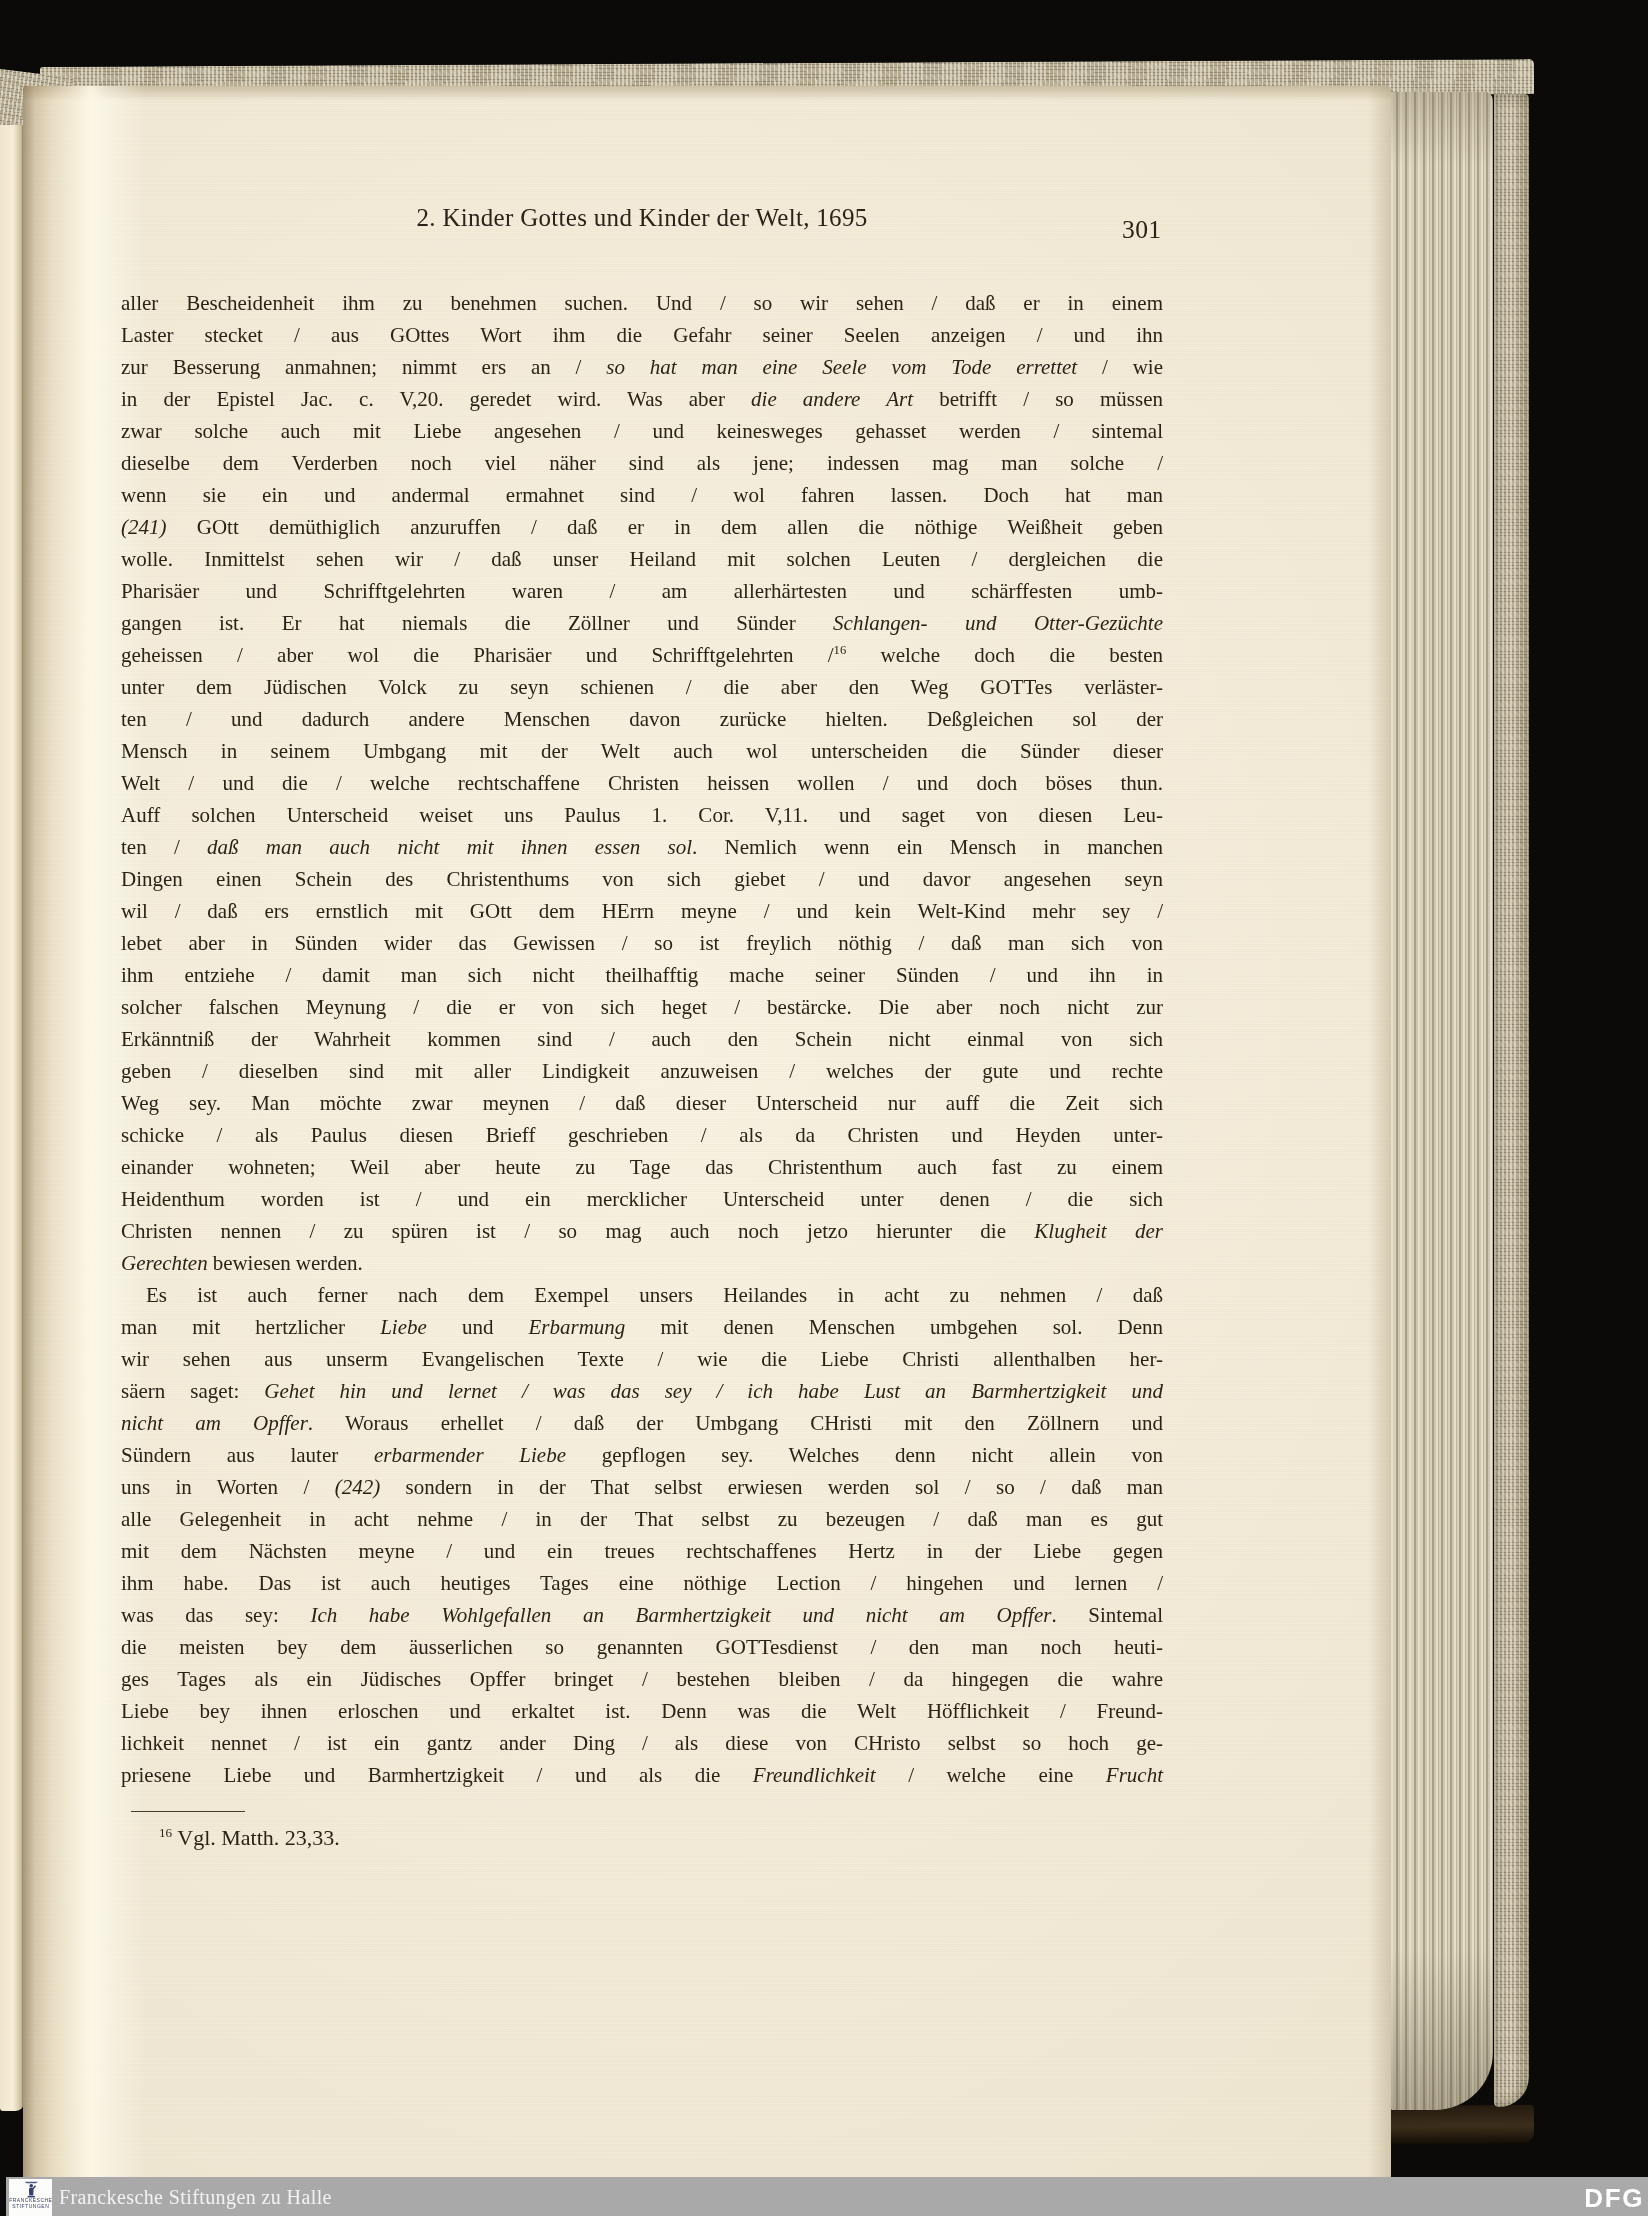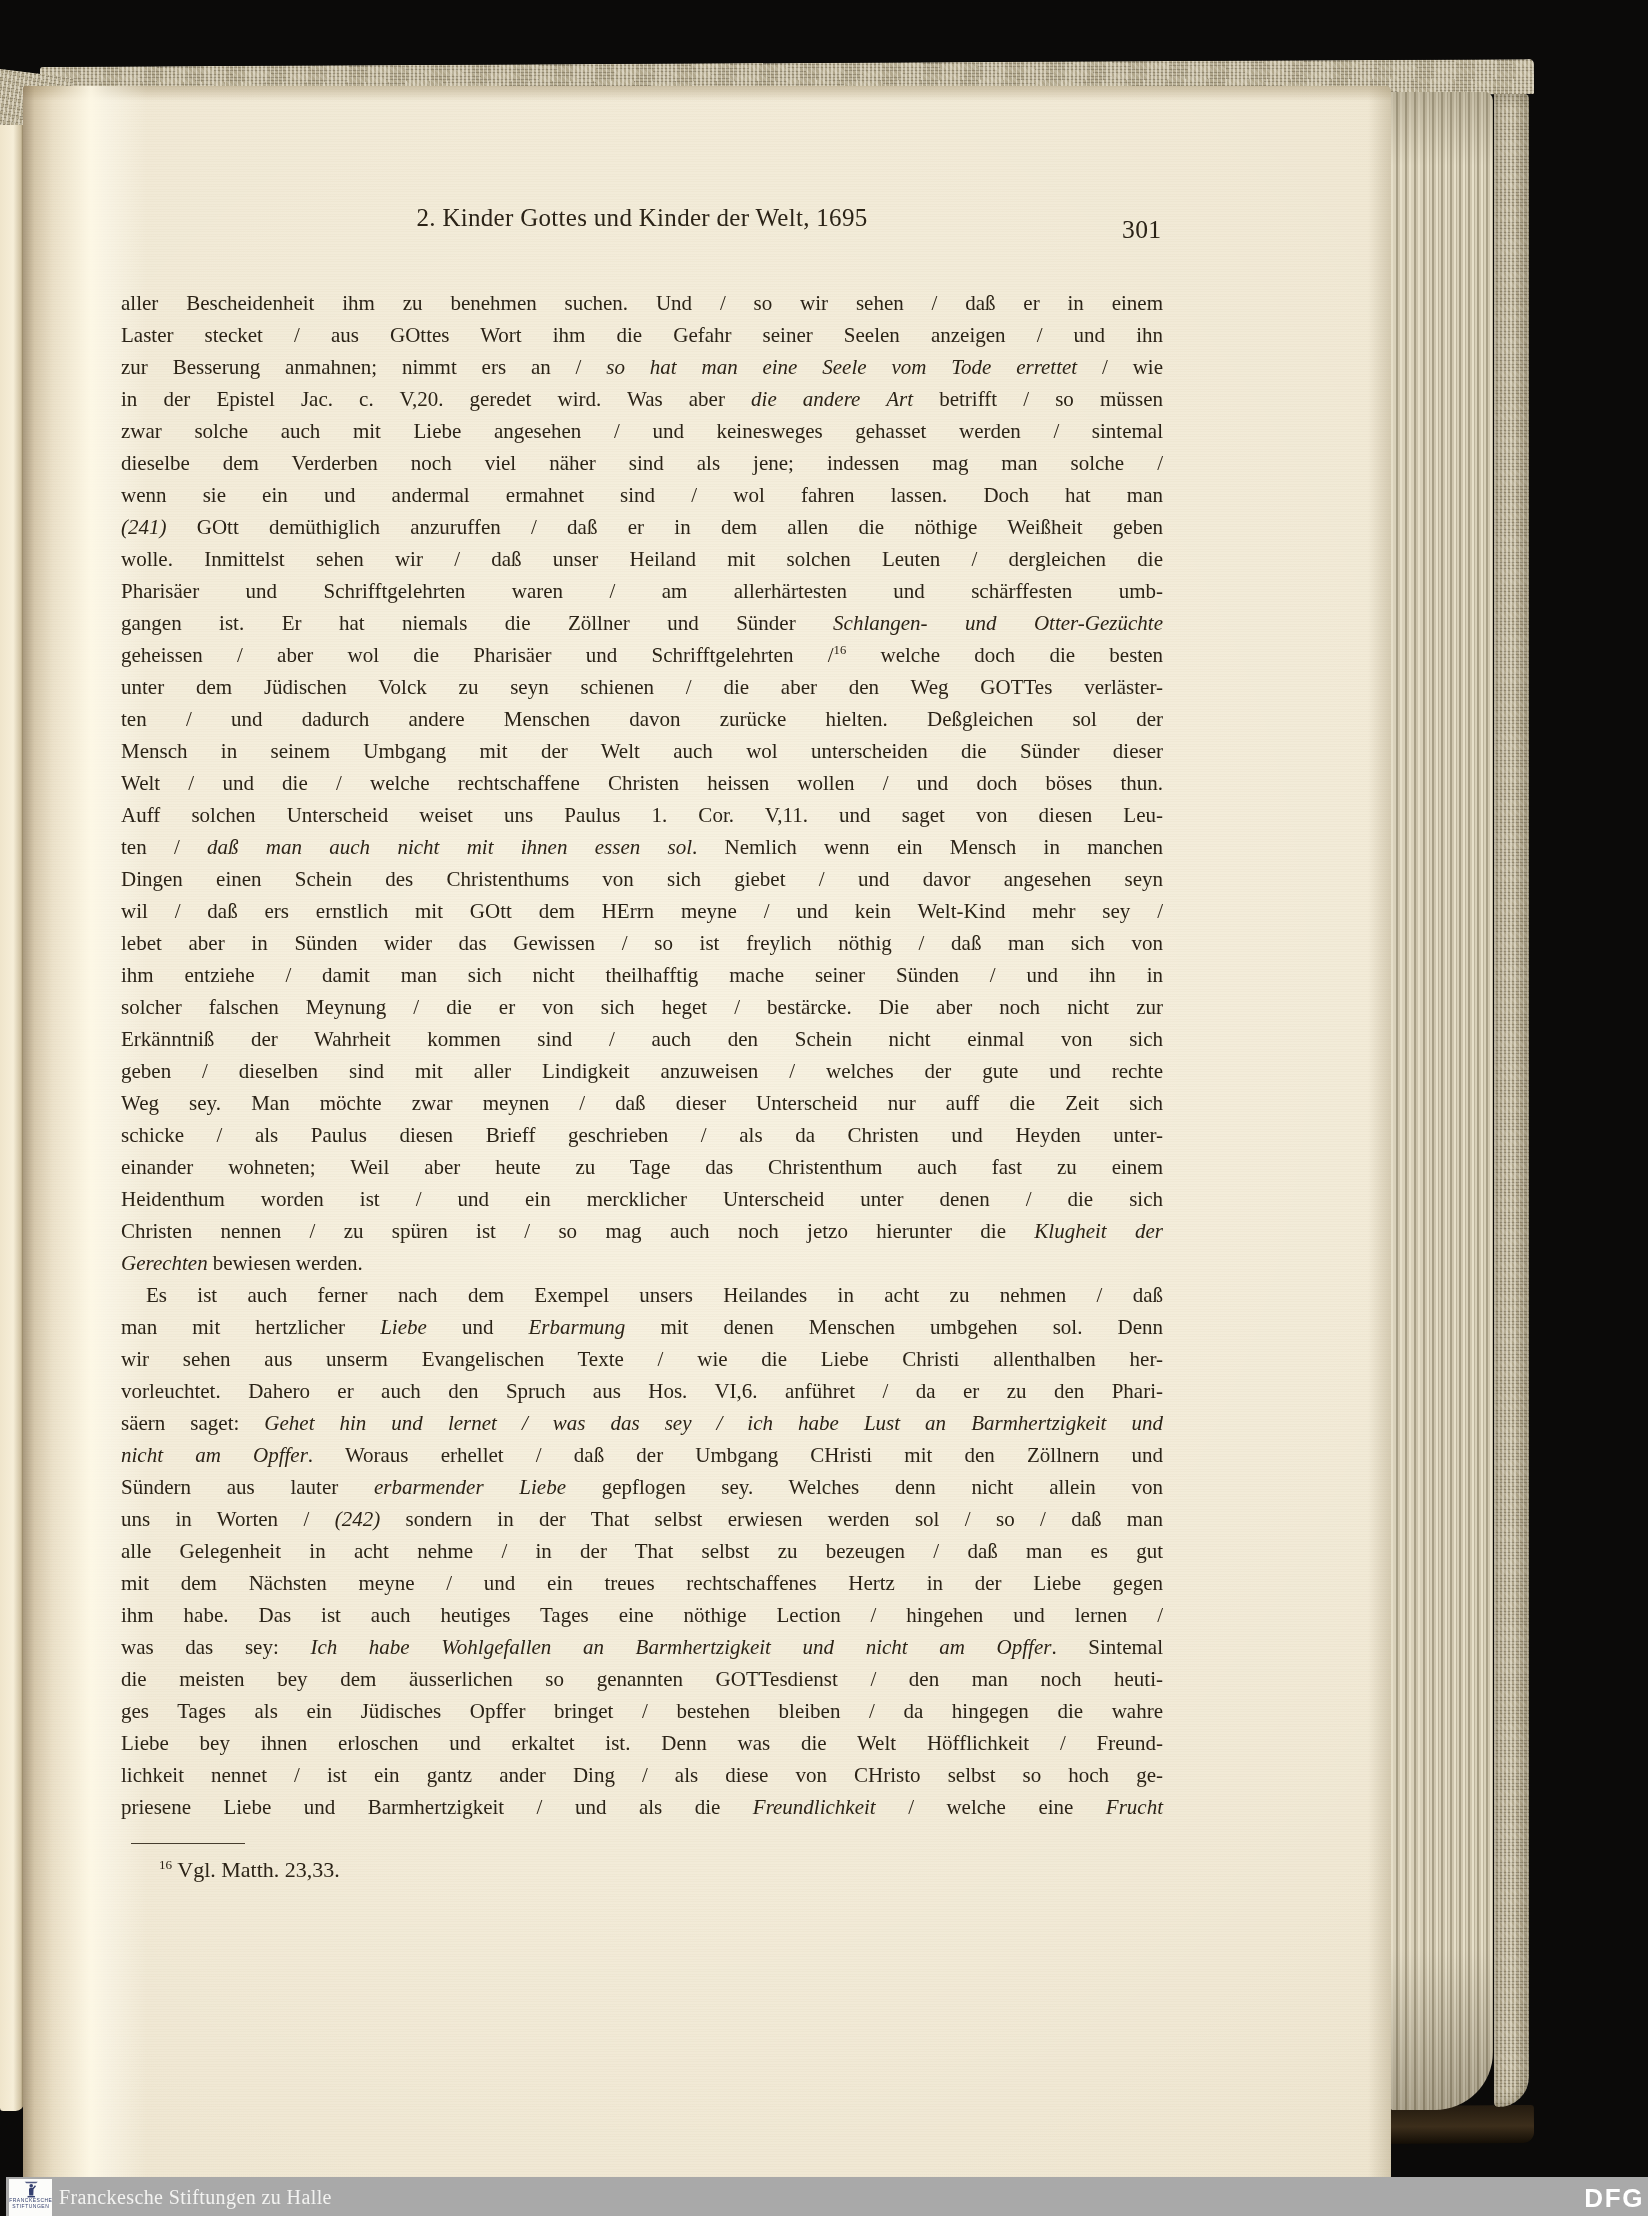--- a/index.html
+++ b/index.html
@@ -127,21 +127,20 @@
           <div class="line"><span>geben / dieselben sind mit aller Lindigkeit anzuweisen / welches der gute und rechte</span></div>
           <div class="line"><span>Weg sey. Man möchte zwar meynen / daß dieser Unterscheid nur auff die Zeit sich</span></div>
           <div class="line"><span>schicke / als Paulus diesen Brieff geschrieben / als da Christen und Heyden unter-</span></div>
           <div class="line"><span>einander wohneten; Weil aber heute zu Tage das Christenthum auch fast zu einem</span></div>
           <div class="line"><span>Heidenthum worden ist / und ein mercklicher Unterscheid unter denen / die sich</span></div>
           <div class="line"><span>Christen nennen / zu spüren ist / so mag auch noch jetzo hierunter die </span><span class="it">Klugheit der</span></div>
           <div class="line para-end"><span class="it">Gerechten</span><span> bewiesen werden.</span></div>
           <div class="line indent"><span>Es ist auch ferner nach dem Exempel unsers Heilandes in acht zu nehmen / daß</span></div>
           <div class="line"><span>man mit hertzlicher </span><span class="it">Liebe</span><span> und </span><span class="it">Erbarmung</span><span> mit denen Menschen umbgehen sol. Denn</span></div>
           <div class="line"><span>wir sehen aus unserm Evangelischen Texte / wie die Liebe Christi allenthalben her-</span></div>
-          <div class="line"><span>vorleuchtet. Dahero er auch den Spruch aus Hos. VI,6. anführet / da er zu den Phari-</span></div>
           <div class="line"><span>säern saget: </span><span class="it">Gehet hin und lernet / was das sey / ich habe Lust an Barmhertzigkeit und</span></div>
           <div class="line"><span class="it">nicht am Opffer</span><span>. Woraus erhellet / daß der Umbgang CHristi mit den Zöllnern und</span></div>
           <div class="line"><span>Sündern aus lauter </span><span class="it">erbarmender Liebe</span><span> gepflogen sey. Welches denn nicht allein von</span></div>
           <div class="line"><span>uns in Worten / </span><span class="it">(242)</span><span> sondern in der That selbst erwiesen werden sol / so / daß man</span></div>
           <div class="line"><span>alle Gelegenheit in acht nehme / in der That selbst zu bezeugen / daß man es gut</span></div>
           <div class="line"><span>mit dem Nächsten meyne / und ein treues rechtschaffenes Hertz in der Liebe gegen</span></div>
           <div class="line"><span>ihm habe. Das ist auch heutiges Tages eine nöthige Lection / hingehen und lernen /</span></div>
           <div class="line"><span>was das sey: </span><span class="it">Ich habe Wohlgefallen an Barmhertzigkeit und nicht am Opffer</span><span>. Sintemal</span></div>
           <div class="line"><span>die meisten bey dem äusserlichen so genannten GOTTesdienst / den man noch heuti-</span></div>
           <div class="line"><span>ges Tages als ein Jüdisches Opffer bringet / bestehen bleiben / da hingegen die wahre</span></div>

